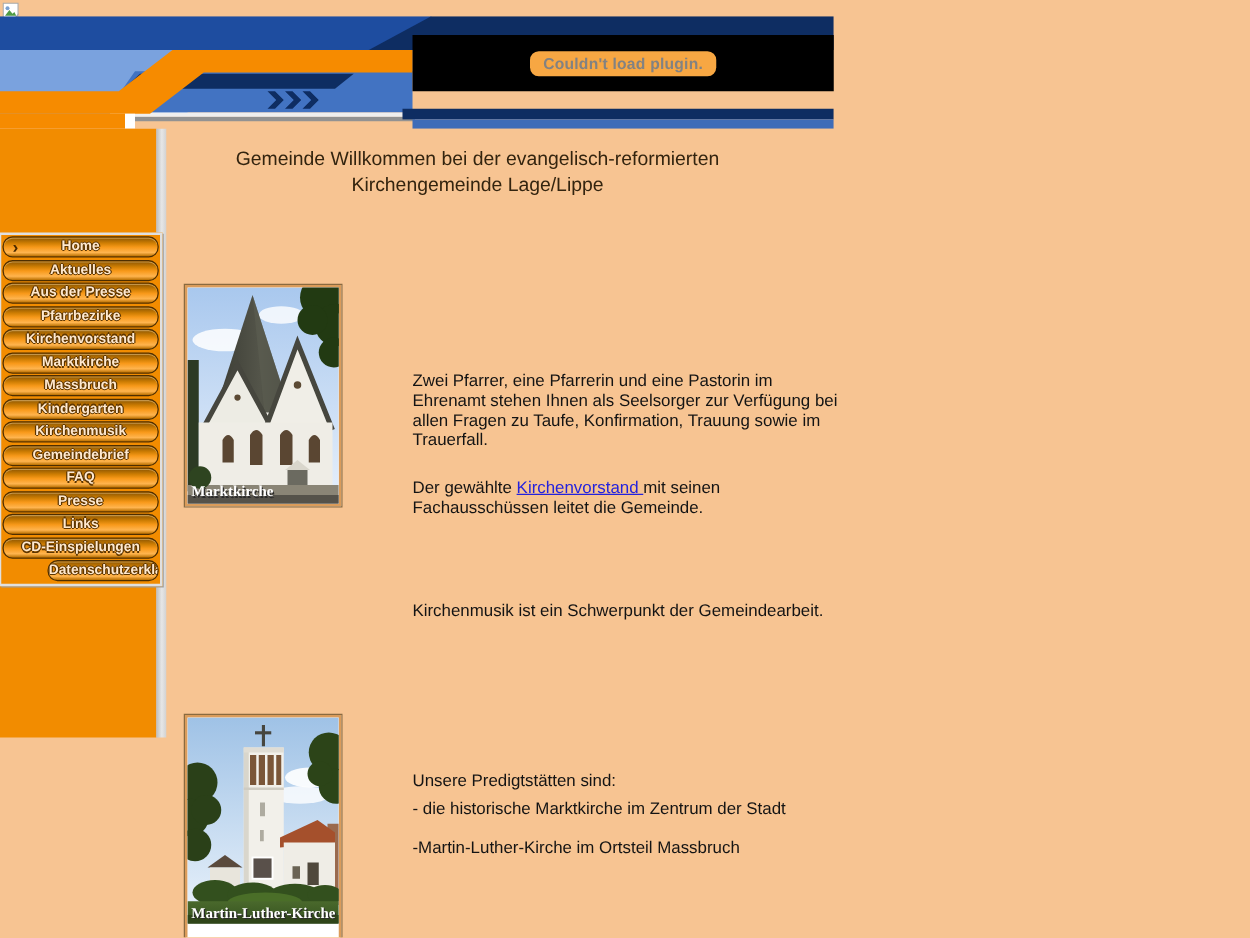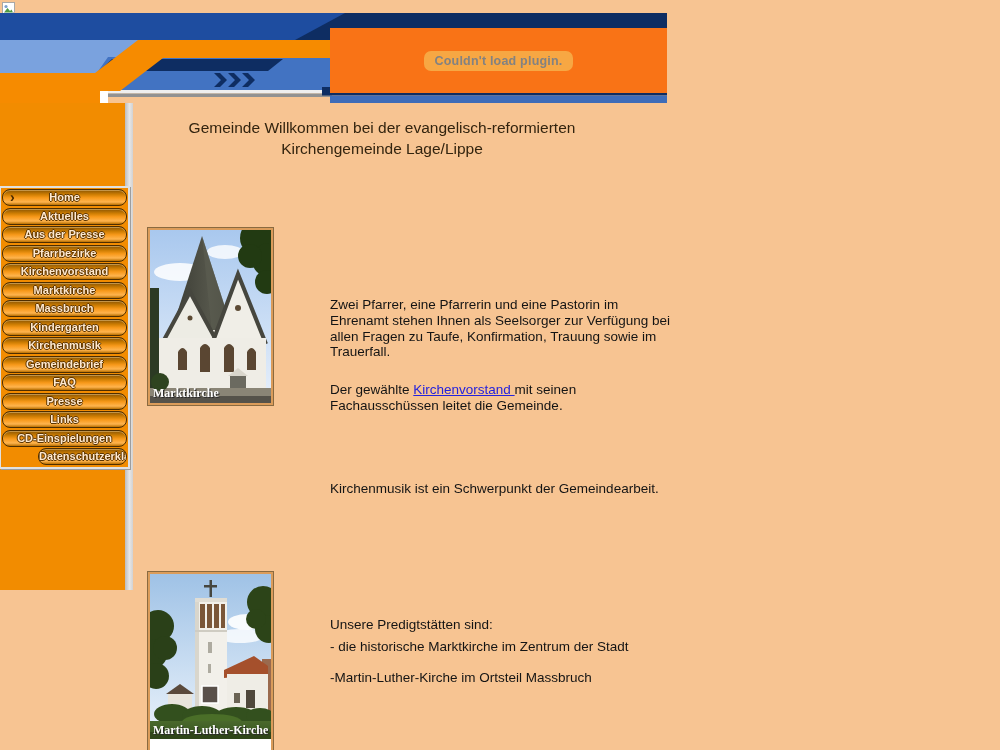--- a/index.html
+++ b/index.html
@@ -7,21 +7,21 @@
   #canvas {
     position:relative; width:1000px; height:750px; overflow:hidden;
     background:#f7c492; font-family:"Liberation Sans", sans-serif;
   }
   .abs { position:absolute; }
 
   
   #broken-img { left:2px; top:2px; width:13px; height:14px; }
   #header-svg { left:0; top:13px; width:667px; height:90px; display:block; }
   #plugin-box {
-    left:330px; top:28px; width:337px; height:65px; background:#f97316;
+    left:330px; top:28px; width:337px; height:45px; background:#000000;
     display:flex; align-items:center; justify-content:center;
   }
   #plugin-pill {
     background:#f7a743; border-radius:7px; padding:3px 11px;
     font-weight:bold; font-size:12.5px; color:#828282; letter-spacing:.2px;
   }
 
   
   #side-col  { left:0; top:103px; width:125px; height:487px; background:#f28c00; }
   #side-edge { left:125px; top:103px; width:8px; height:487px;

